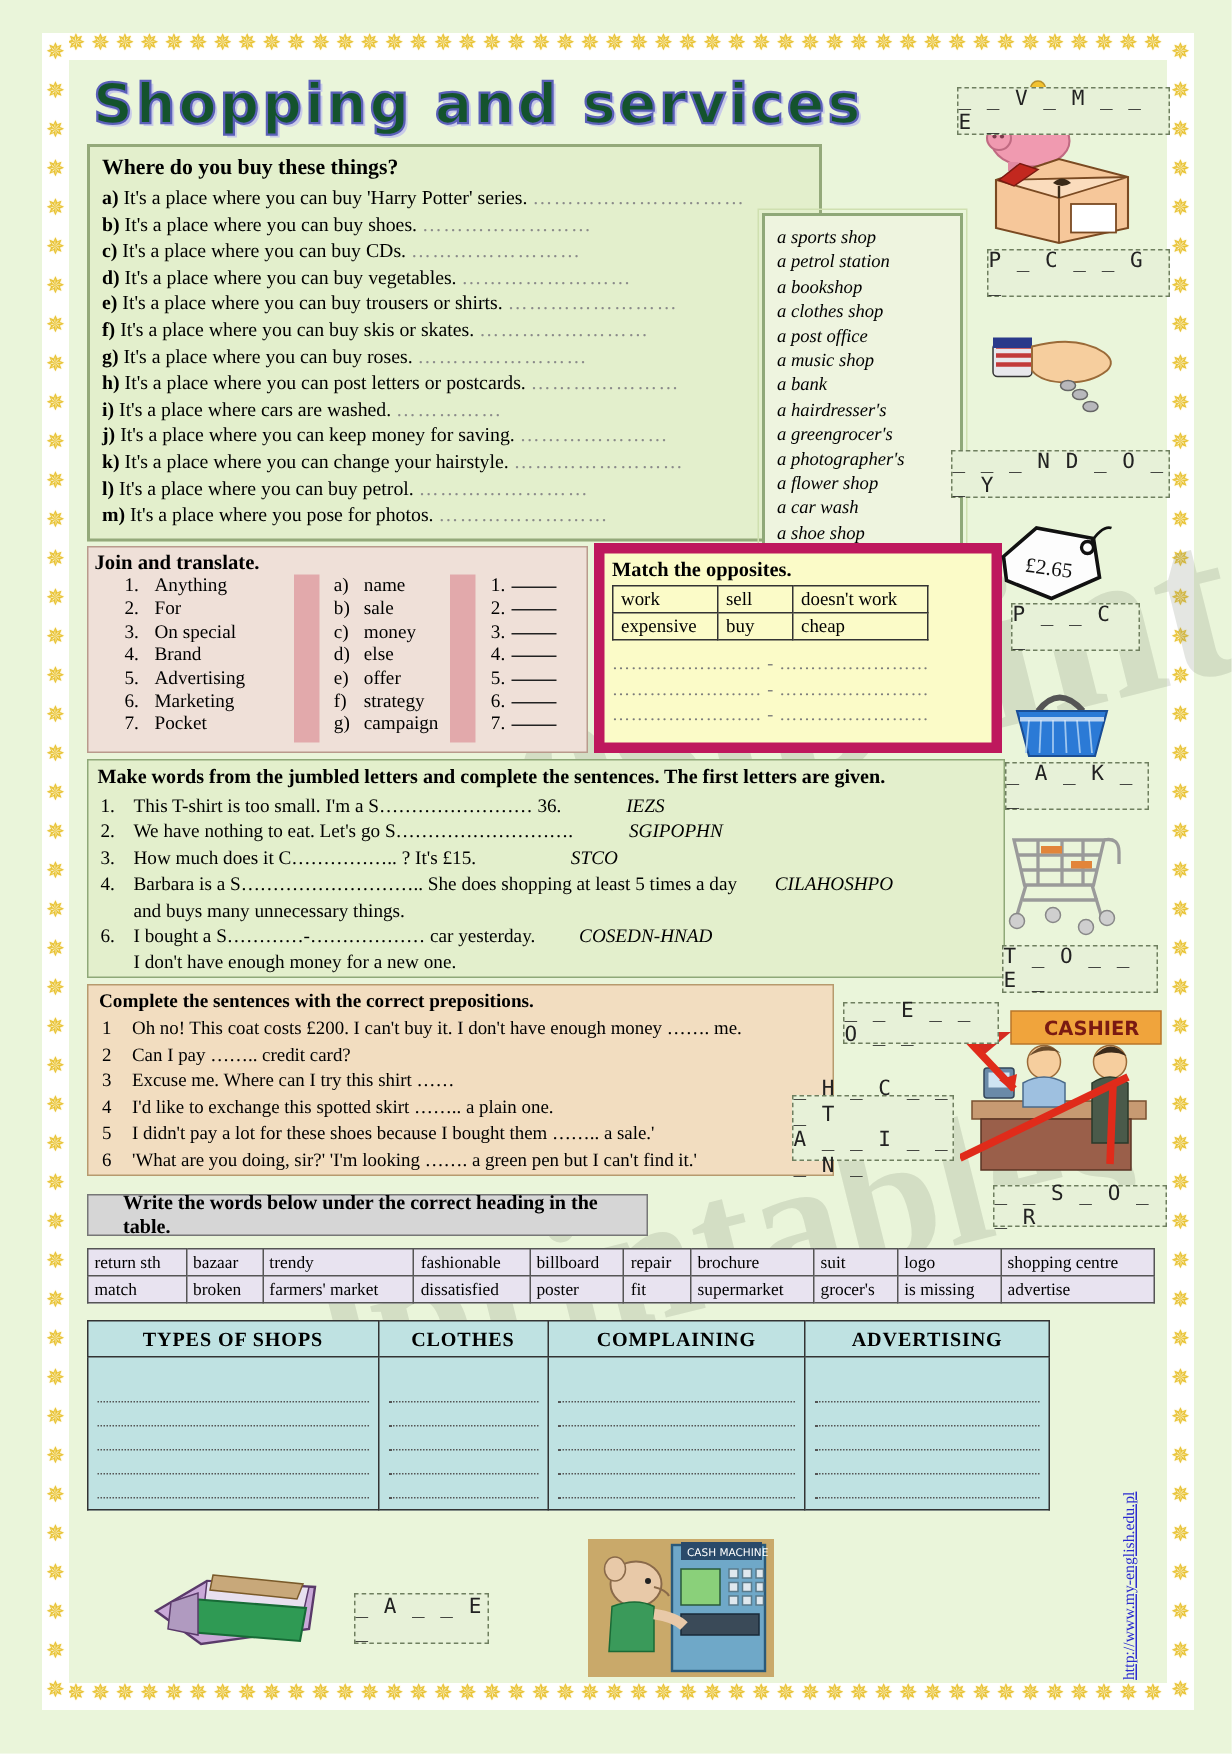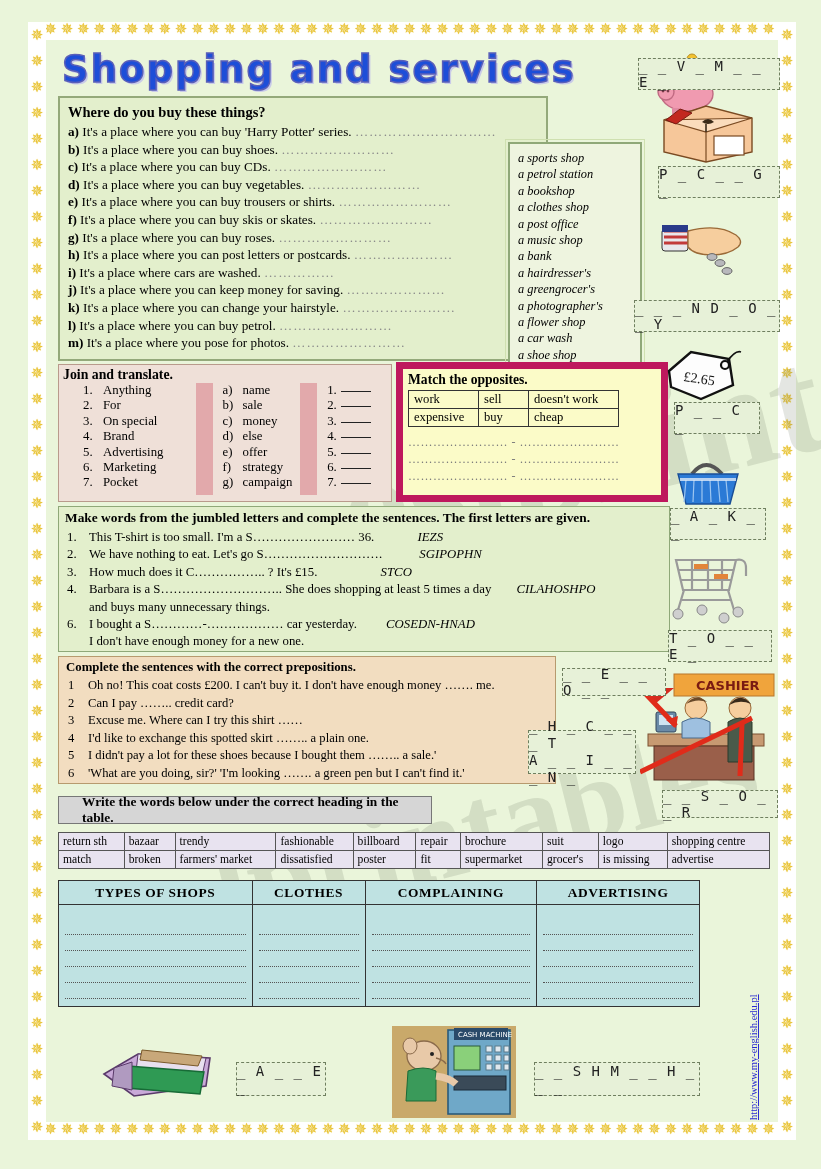--- a/index.html
+++ b/index.html
@@ -35,21 +35,21 @@
         font-family:"Liberation Serif", serif; pointer-events:none;
         transform:rotate(-14deg); white-space:nowrap; }
   .wm1 { left:330px; top:330px; font-size:150px; }
   .wm2 { left:110px; top:770px; font-size:120px; }
 
   
   #title {
     position:absolute; left:62px; top:48px;
     font-family:"DejaVu Sans", sans-serif;
     font-size:37px; font-weight:bold; letter-spacing:2px;
-    color:#1d4ed8;
+    color:#14532d;
     -webkit-text-stroke:1.5px #5a5fb8;
     text-shadow: 2px 2px 0 #c9cbe8;
   }
 
   
   .box { position:absolute; }
   .hdr { font-weight:bold; }
 
   
   #q1 { left:58px; top:96px; width:490px; height:265px;
@@ -592,17 +592,16 @@
   <div class="puz" style="left:674px; top:402px; width:86px; height:32px;">P _ _ C _</div>
   <div class="puz" style="left:670px; top:508px; width:96px; height:32px;">_ A _ K _ _</div>
   <div class="puz" style="left:668px; top:630px; width:104px; height:32px;">T _ O _ _ E _</div>
   <div class="puz" style="left:562px; top:668px; width:104px; height:28px;">_ _ E _ _ O _ _</div>
   <div class="puz two" style="left:528px; top:730px; width:108px; height:44px;">
     <span>_ H _ C _ _ _ T</span>
     <span>A _ _ I _ _ _ N _</span>
   </div>
   <div class="puz" style="left:662px; top:790px; width:116px; height:28px;">_ _ S _ O _ _ R</div>
   <div class="puz" style="left:236px; top:1062px; width:90px; height:34px;">_ A _ _ E _</div>
-  <div class="puz" style="left:534px; top:1062px; width:166px; height:34px;">_ _ S H   M _ _ H _ _ _</div>
 
   <a id="urlwm">http://www.my-english.edu.pl</a>
 
 </div>
 
 </body></html>

